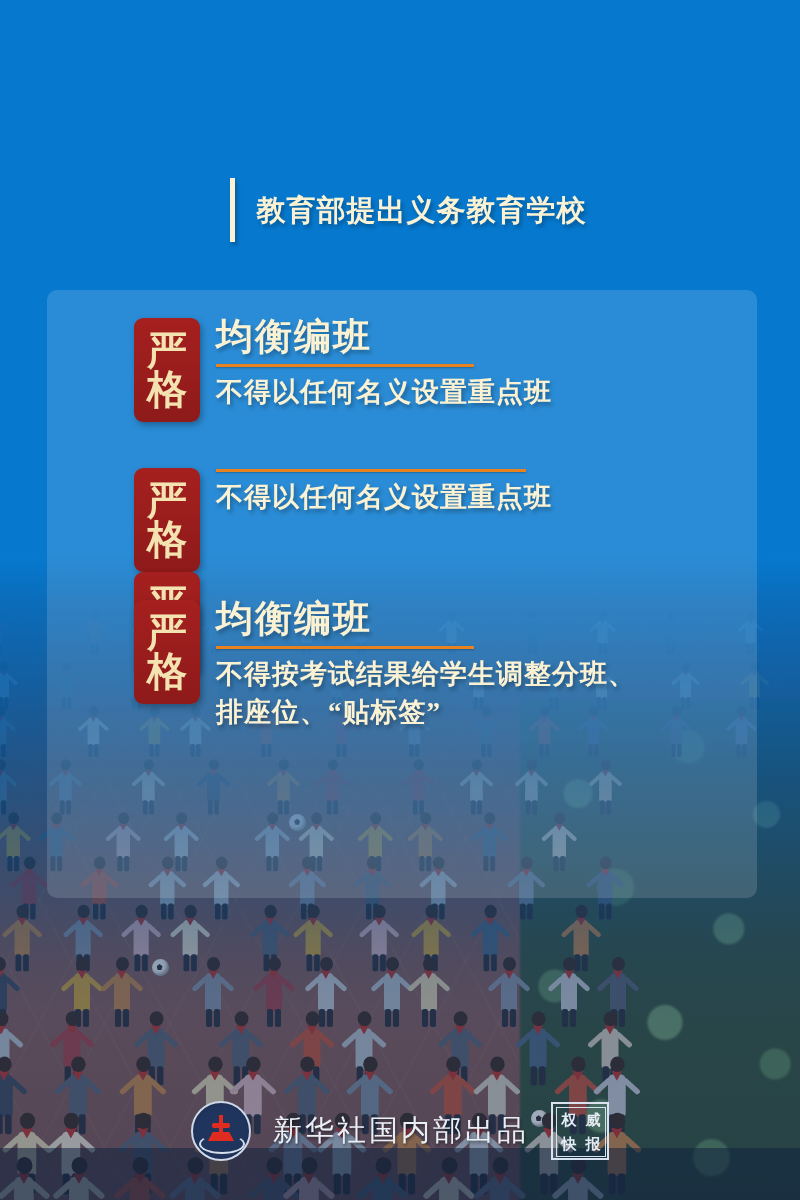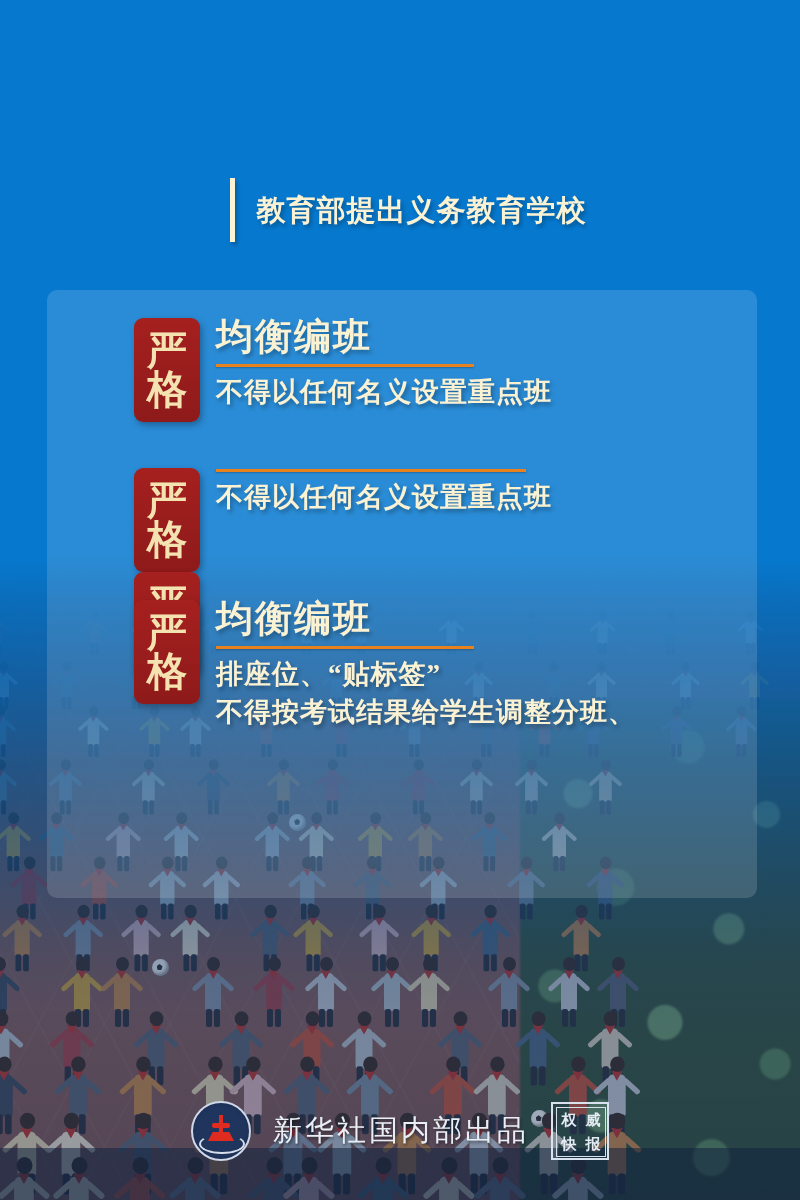--- a/index.html
+++ b/index.html
@@ -1550,22 +1550,22 @@
     </div>
 
     <div class="item">
       <div class="badge">
         <span>严</span>
         <span>格</span>
       </div>
       <div class="item-text">
         <div class="item-title">均衡编班</div>
         <div class="underline u4"></div>
+        <div class="item-desc">不得按考试结果给学生调整分班、</div>
         <div class="item-desc">排座位、“贴标签”</div>
-        <div class="item-desc">不得按考试结果给学生调整分班、</div>
       </div>
     </div>
 
   </div>
 
   <div class="footer">
     <div class="xinhua-logo">
       <div class="tower">
         <div class="mast"></div>
         <div class="roof"></div>

